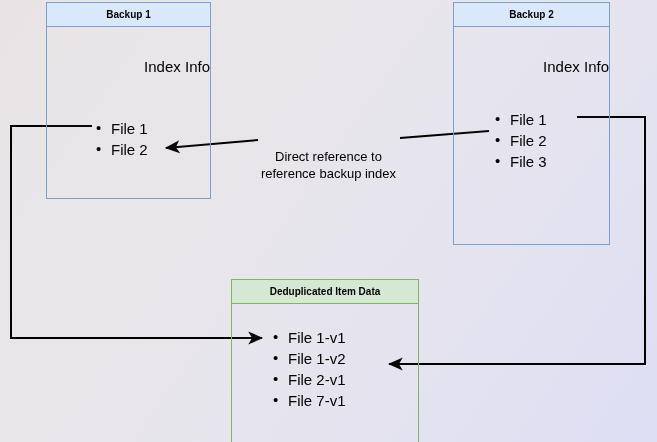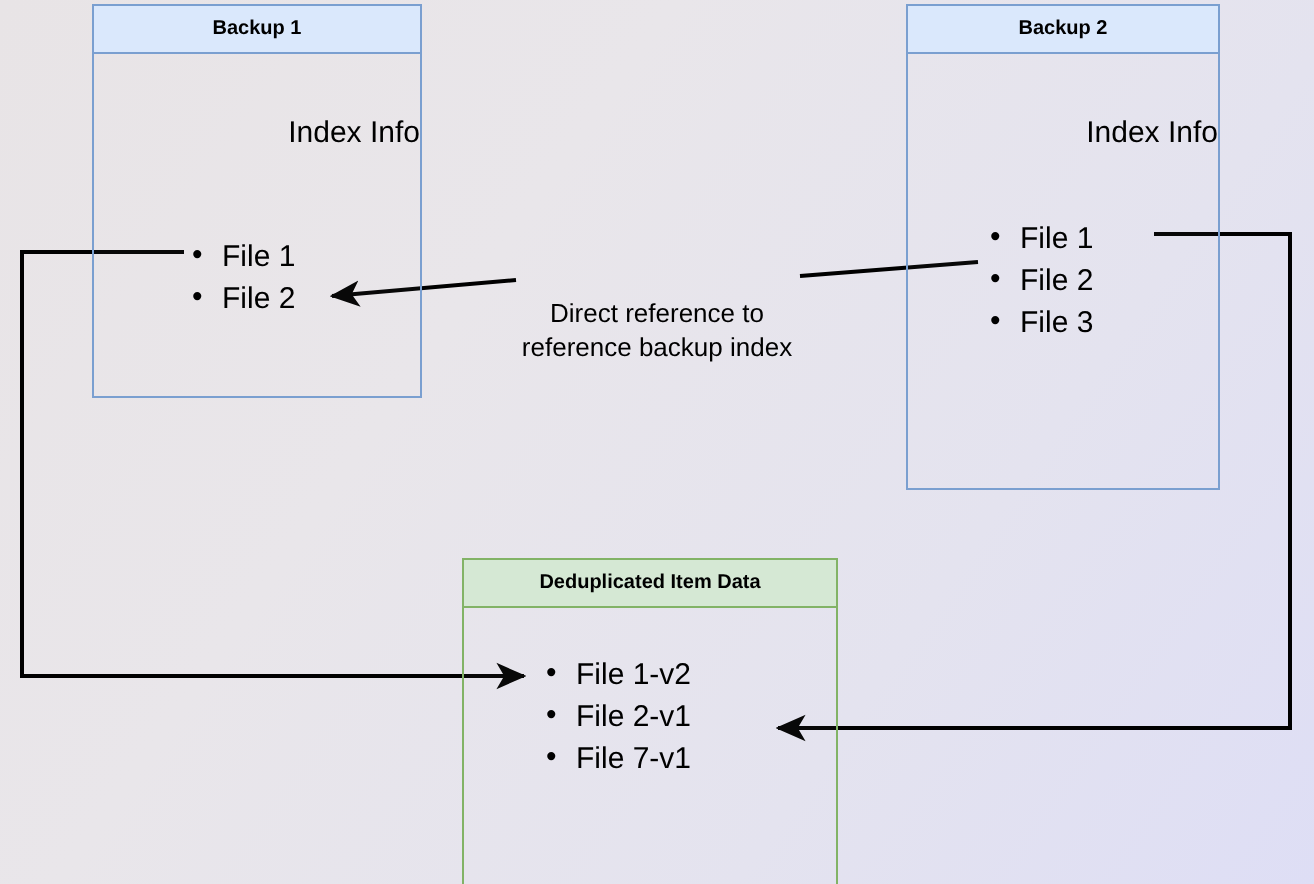--- a/index.html
+++ b/index.html
@@ -144,20 +144,21 @@
         <li>File 2</li>
         <li>File 3</li>
       </ul>
     </div>
   </div>
 
   <div class="node green" style="left:231px; top:279px; width:188px; height:166px;">
     <div class="node-header">Deduplicated Item Data</div>
     <div class="node-body">
       <ul class="bullet-list" style="left:41px; top:23px;">
+        <li>File 1-v1</li>
         <li>File 1-v2</li>
         <li>File 2-v1</li>
         <li>File 7-v1</li>
       </ul>
     </div>
   </div>
 
   <div class="edge-label" style="left:251px; top:120px; width:155px;margin-top:28px;">
     <div>Direct reference to</div>
     <div>reference backup index</div>

